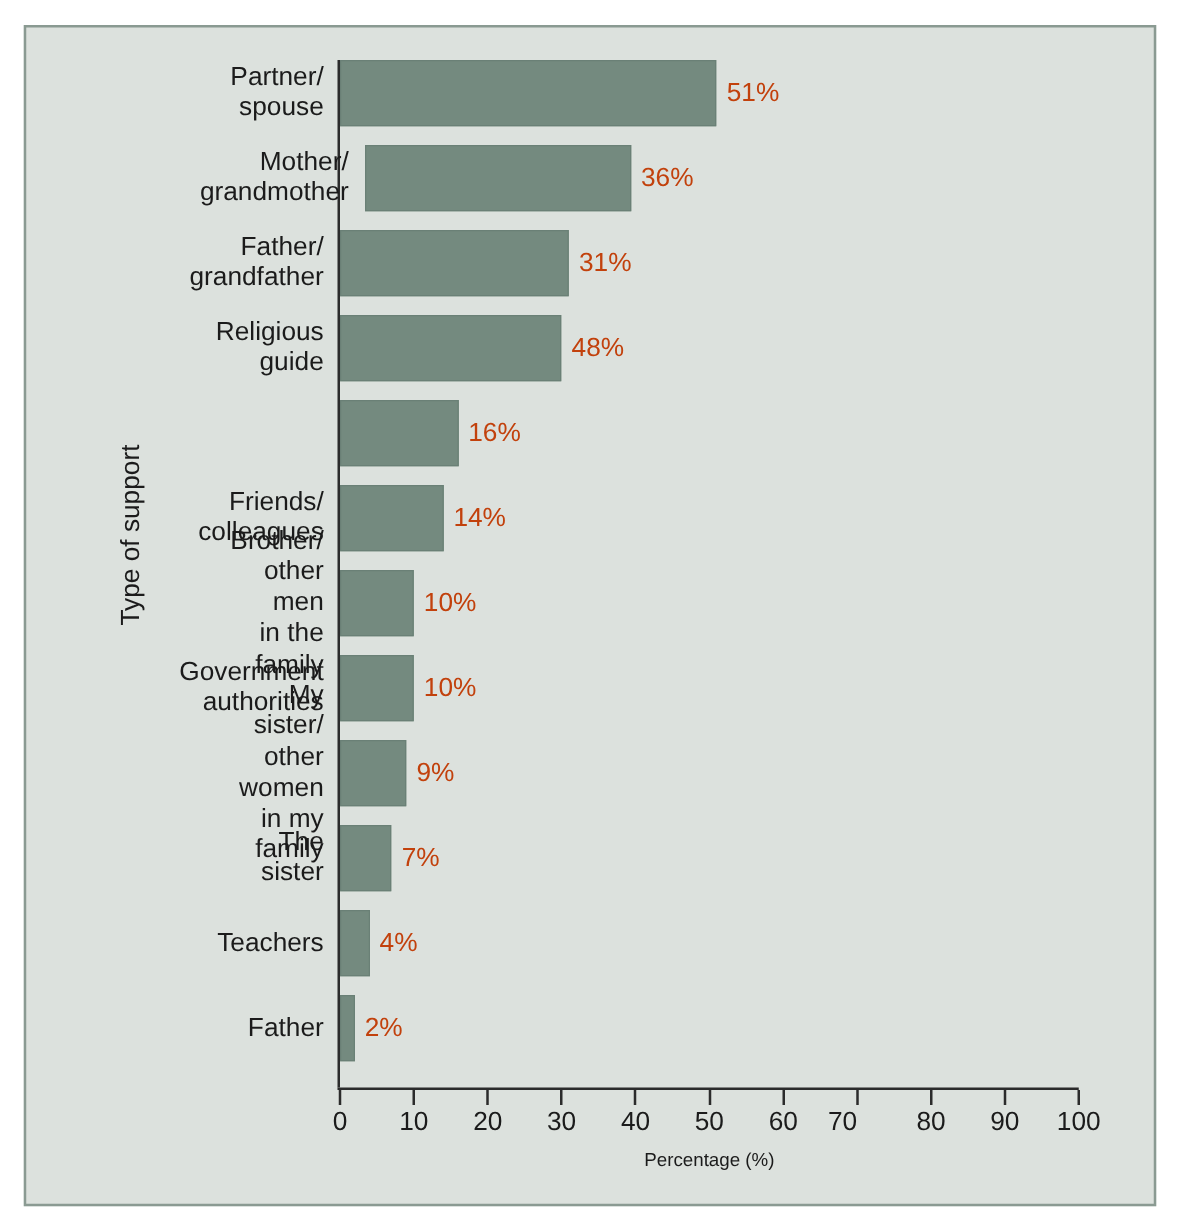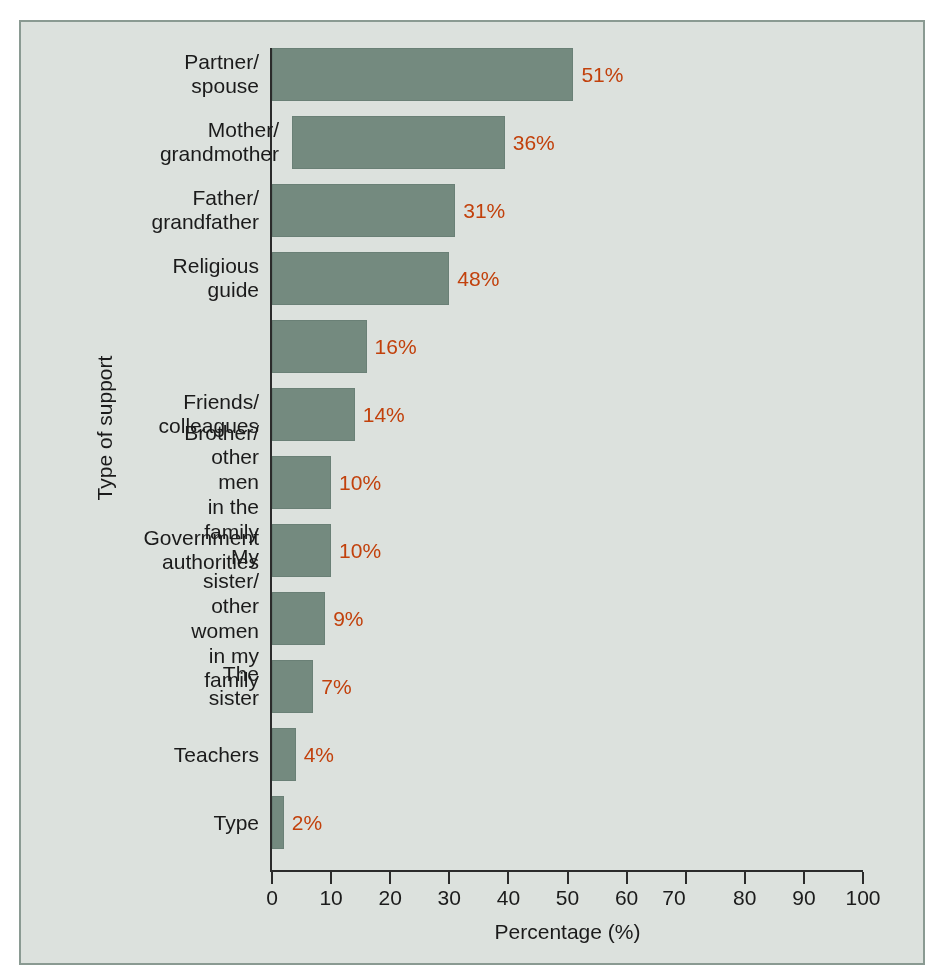--- a/index.html
+++ b/index.html
@@ -118,21 +118,21 @@
     white-space: pre-line;
   }
 
   
   #x-title {
     position: absolute;
     left: 251px;
     top: 898px;
     width: 591px;
     text-align: center;
-    font-size: 21px;
+    font-size: 15px;
     color: #1b1b1b;
   }
   #y-title {
     position: absolute;
     left: -16px;
     top: 394px;
     width: 200px;
     text-align: center;
     font-size: 21px;
     color: #1b1b1b;
@@ -252,21 +252,21 @@
             <div class="cat-label">The sister</div>
             <div class="bar" style="width: 41.37px; background: rgb(116, 138, 127);"></div>
             <div class="bar-value" style="left: 49.37px;">7%</div>
           </div>
           <div class="row" style="top: 680px; width: 591px;">
             <div class="cat-label">Teachers</div>
             <div class="bar" style="width: 23.64px; background: rgb(116, 138, 127);"></div>
             <div class="bar-value" style="left: 31.64px;">4%</div>
           </div>
           <div class="row" style="top: 748px; width: 591px;">
-            <div class="cat-label">Type</div>
+            <div class="cat-label">Father</div>
             <div class="bar" style="width: 11.82px; background: rgb(116, 138, 127);"></div>
             <div class="bar-value" style="left: 19.82px;">2%</div>
           </div>
         </div>
     </div>
 
     <div id="x-title">Percentage (%)</div>
 
   </div>
 

